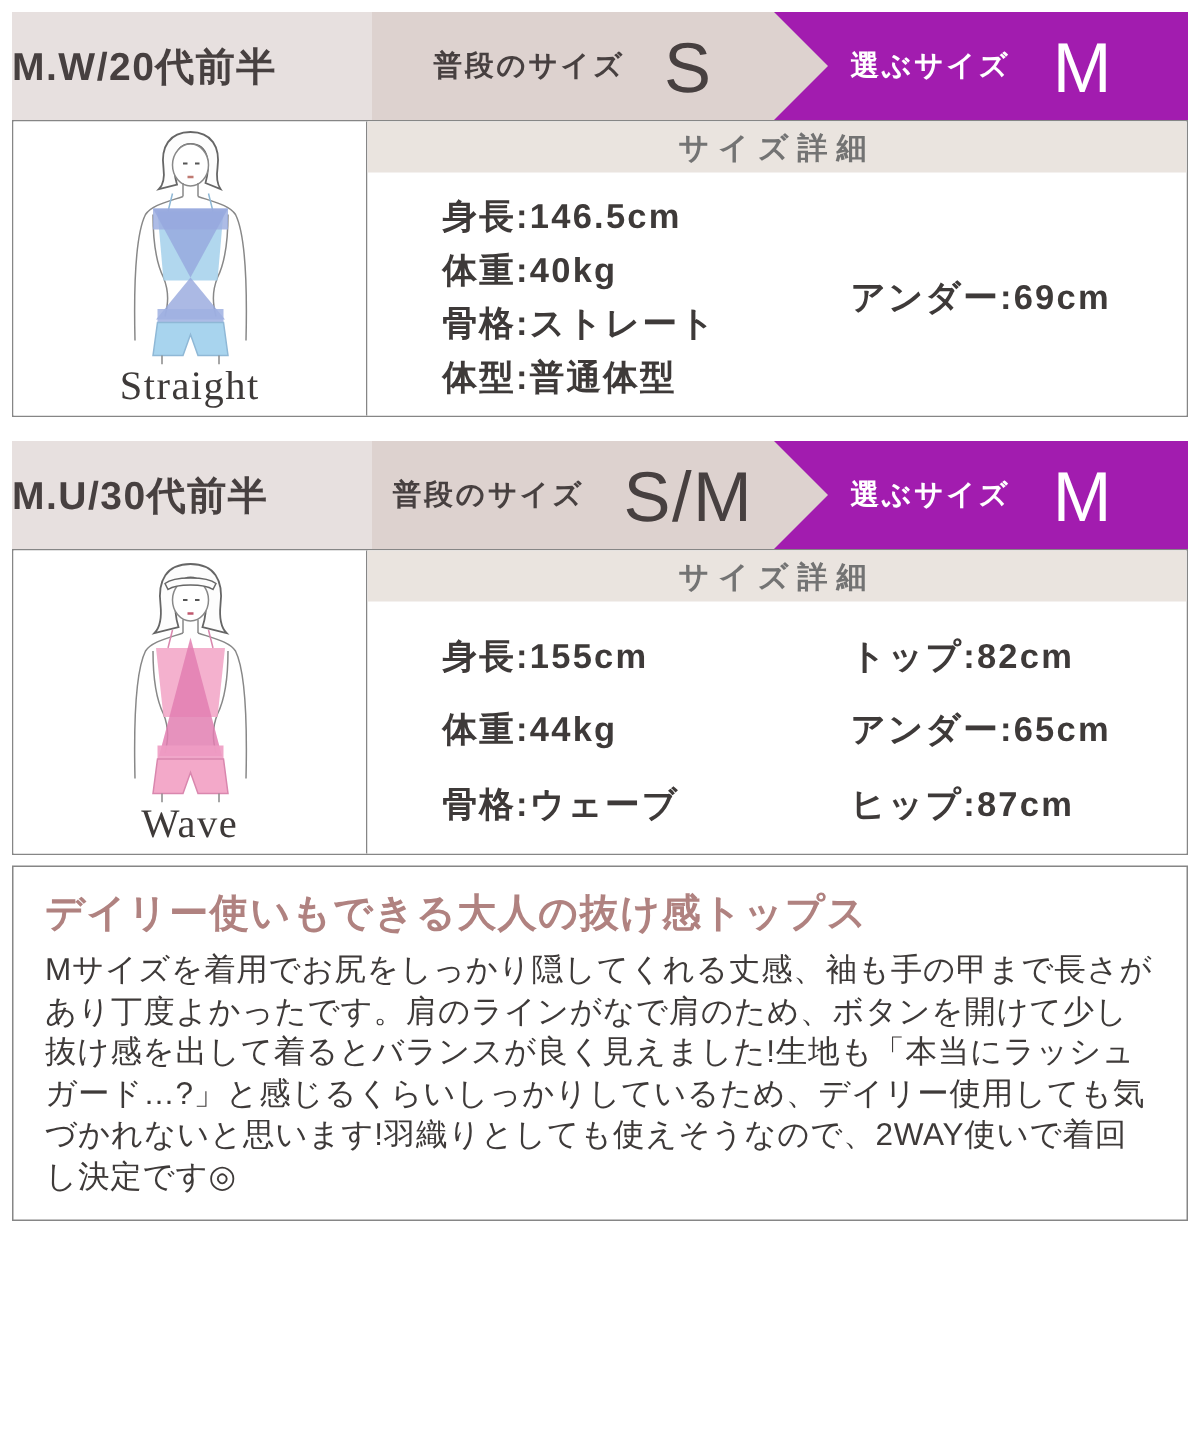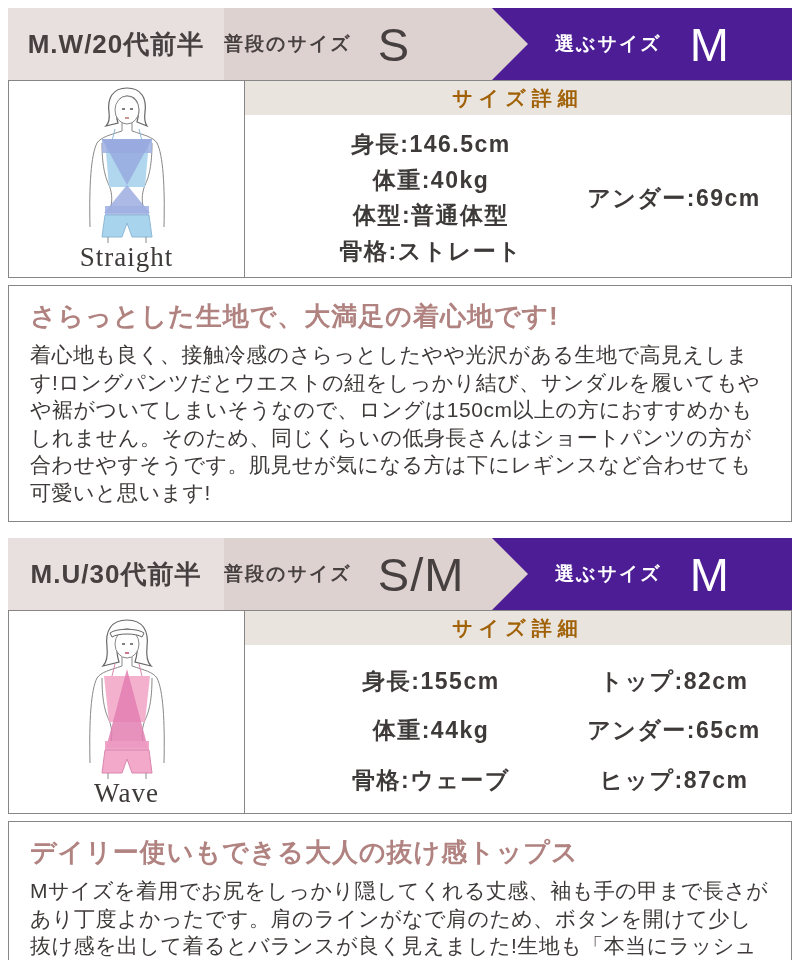--- a/index.html
+++ b/index.html
@@ -1,42 +1,42 @@
 <!DOCTYPE html>
 <html><head>
 <meta charset="utf-8">
 <style>
   * { margin:0; padding:0; box-sizing:border-box; }
   html,body { width:800px; background:#ffffff; font-family:"Liberation Sans","DejaVu Sans",sans-serif; }
   .wrap { width:800px; padding:8px; }
 
   
   .size-header { display:flex; height:72px; width:100%; }
-  .sh-left { width:216px; background:#e7e0df; display:flex; align-items:center; justify-content:center; }
+  .sh-left { width:240px; background:#e7e0df; display:flex; align-items:center; justify-content:flex-start; }
   .sh-left .profile { font-size:26px; font-weight:bold; color:#474040; letter-spacing:1px; }
-  .sh-mid { width:268px; background:#ddd2cf; display:flex; align-items:center; gap:26px; }
+  .sh-mid { width:268px; background:#ddd2cf; display:flex; align-items:center; justify-content:center; gap:26px; }
   .sh-mid .lbl { font-size:19px; font-weight:bold; color:#474040; letter-spacing:2px; }
   .sh-mid .big { font-size:47px; color:#474040; letter-spacing:1px; }
-  .sh-right { flex:1; background:#4c1d95; position:relative; display:flex; align-items:center; justify-content:center; gap:28px; }
+  .sh-right { flex:1; background:#a21caf; position:relative; display:flex; align-items:center; justify-content:center; gap:28px; }
   .sh-right::before { content:""; position:absolute; left:0; top:0; width:36px; height:100%;
                       background:#ddd2cf; clip-path:polygon(0 0, 100% 50%, 0 100%); }
   .sh-right .lbl { font-size:19px; font-weight:bold; color:#ffffff; letter-spacing:2px; }
   .sh-right .big { font-size:47px; color:#ffffff; }
 
   
   .panel { display:flex; border:1px solid #868686; width:100%; }
   .panel.p1 { height:198px; }
   .panel.p2 { height:204px; }
   .figure-cell { width:236px; border-right:1px solid #868686; display:flex; flex-direction:column;
                  align-items:center; justify-content:flex-end; padding-bottom:4px; background:#fff; }
   .figure-label { font-family:"Liberation Serif","DejaVu Serif",serif; font-size:27px; color:#3e3a39; letter-spacing:1px; line-height:1.1; }
   .details-cell { flex:1; display:flex; flex-direction:column; background:#fff; }
   .details-header { background:#eae4df; height:34px; display:flex; align-items:center; justify-content:center;
-                    font-size:20px; font-weight:bold; color:#a16207; letter-spacing:6px; }
-  .details-body { flex:1; display:flex; padding:12px 10px 8px 50px;text-align:center; }
+                    font-size:20px; font-weight:bold; color:#737373; letter-spacing:6px; }
+  .details-body { flex:1; display:flex; padding:12px 10px 8px 50px; }
   .dcol { display:flex; flex-direction:column; justify-content:space-around; }
   .dcol.left { width:272px; }
   .dcol.right { flex:1; }
   .drow { font-size:23px; font-weight:bold; color:#3e3a39; letter-spacing:1.5px; white-space:nowrap; }
 
   
   .review { border:1px solid #868686; margin-top:7px; padding:13px 21px 15px 21px; background:#fff; }
   .review-title { color:#b08280; font-size:26px; font-weight:bold; letter-spacing:1px; margin-bottom:7px; }
   .review-body { font-size:21px; color:#3e3a39; line-height:1.31; letter-spacing:0.5px; }
 
@@ -96,34 +96,30 @@
         </svg>
       </span>
       <span class="figure-label">Straight</span>
     </div>
     <div class="details-cell">
       <div class="details-header">サイズ詳細</div>
       <div class="details-body">
         <div class="dcol left">
           <div class="drow"><span>身長:</span><span>146.5cm</span></div>
           <div class="drow"><span>体重:</span><span>40kg</span></div>
+          <div class="drow"><span>骨格:</span><span>ストレート</span></div>
           <div class="drow"><span>体型:</span><span>普通体型</span></div>
-          <div class="drow"><span>骨格:</span><span>ストレート</span></div>
         </div>
         <div class="dcol right">
           <div class="drow"><span>アンダー:</span><span>69cm</span></div>
         </div>
       </div>
     </div>
   </div>
 
-  <div class="review">
-    <div class="review-title">さらっとした生地で、大満足の着心地です!</div>
-    <div class="review-body">着心地も良く、接触冷感のさらっとしたやや光沢がある生地で高見えします!ロングパンツだとウエストの紐をしっかり結び、サンダルを履いてもやや裾がついてしまいそうなので、ロングは150cm以上の方におすすめかもしれません。そのため、同じくらいの低身長さんはショートパンツの方が合わせやすそうです。肌見せが気になる方は下にレギンスなど合わせても可愛いと思います!</div>
-  </div>
 
   <div class="gap"></div>
 
   <div class="size-header">
     <div class="sh-left">
       <span class="profile">M.U/30代前半</span>
     </div>
     <div class="sh-mid">
       <span class="lbl">普段のサイズ</span>
       <span class="big">S/M</span>

